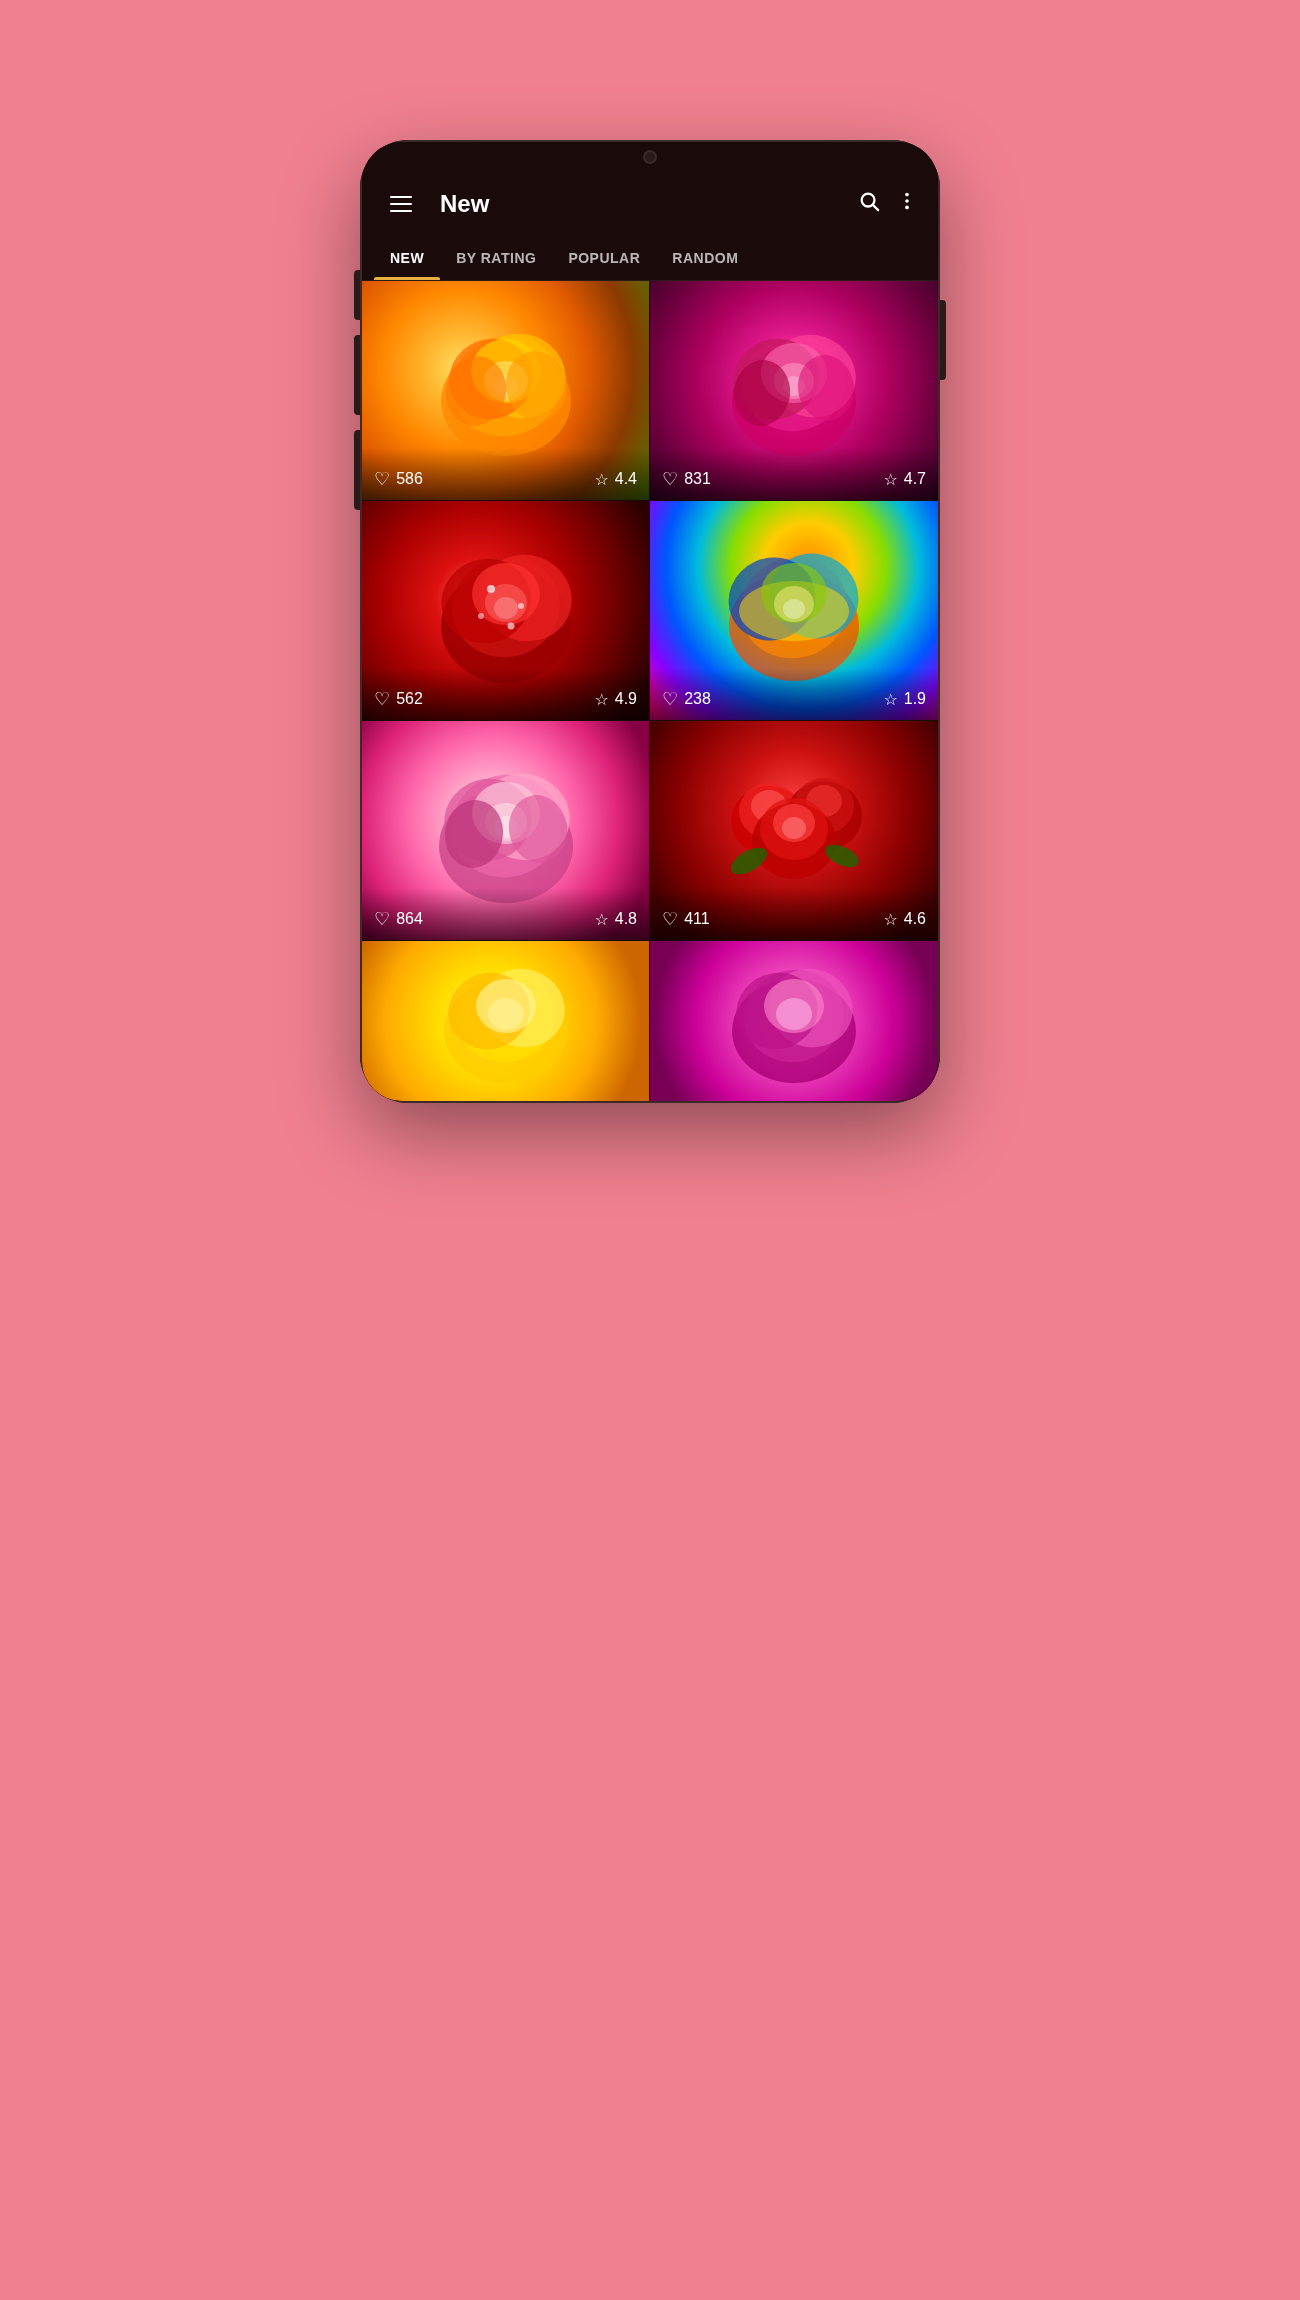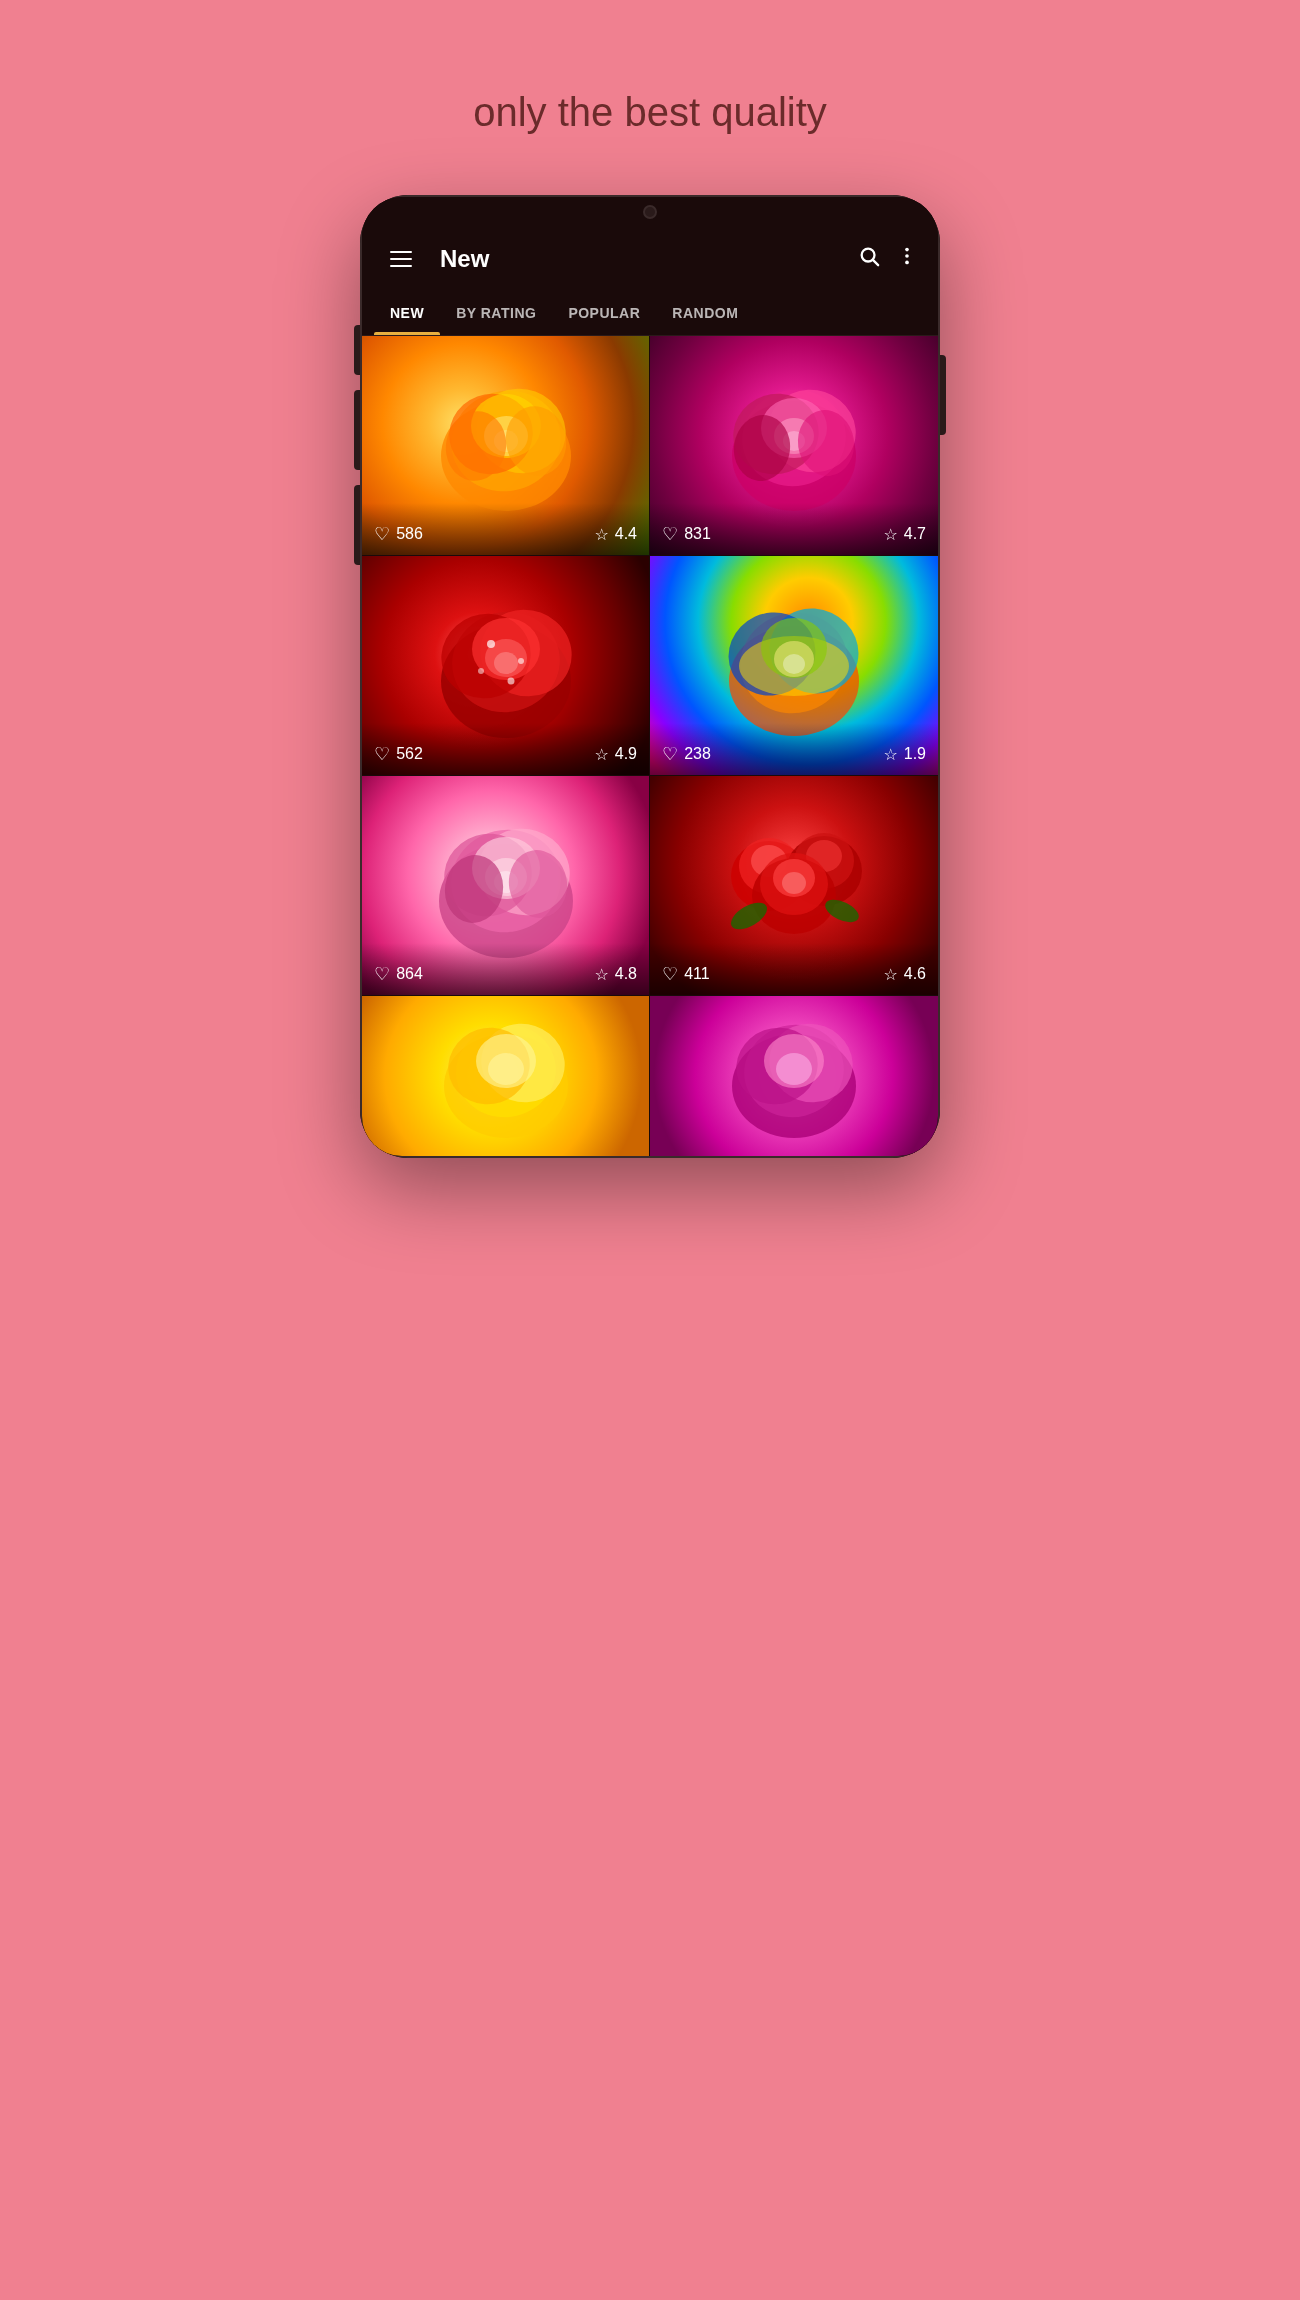--- a/index.html
+++ b/index.html
@@ -270,21 +270,20 @@
 
     .grid-cell:nth-child(5),
     .grid-cell:nth-child(6) {
       border-bottom: 1px solid #1a0a0a;
     }
   </style>
 </head>
 <body>
 
 <header class="page-header">
-  <p class="page-subtitle">only the best quality</p>
 </header>
 
 <div class="phone-frame">
 
   <div class="phone-side-right"></div>
   <div class="phone-side-left-1"></div>
   <div class="phone-side-left-2"></div>
   <div class="phone-side-left-3"></div>
 
   <div class="phone-inner">

